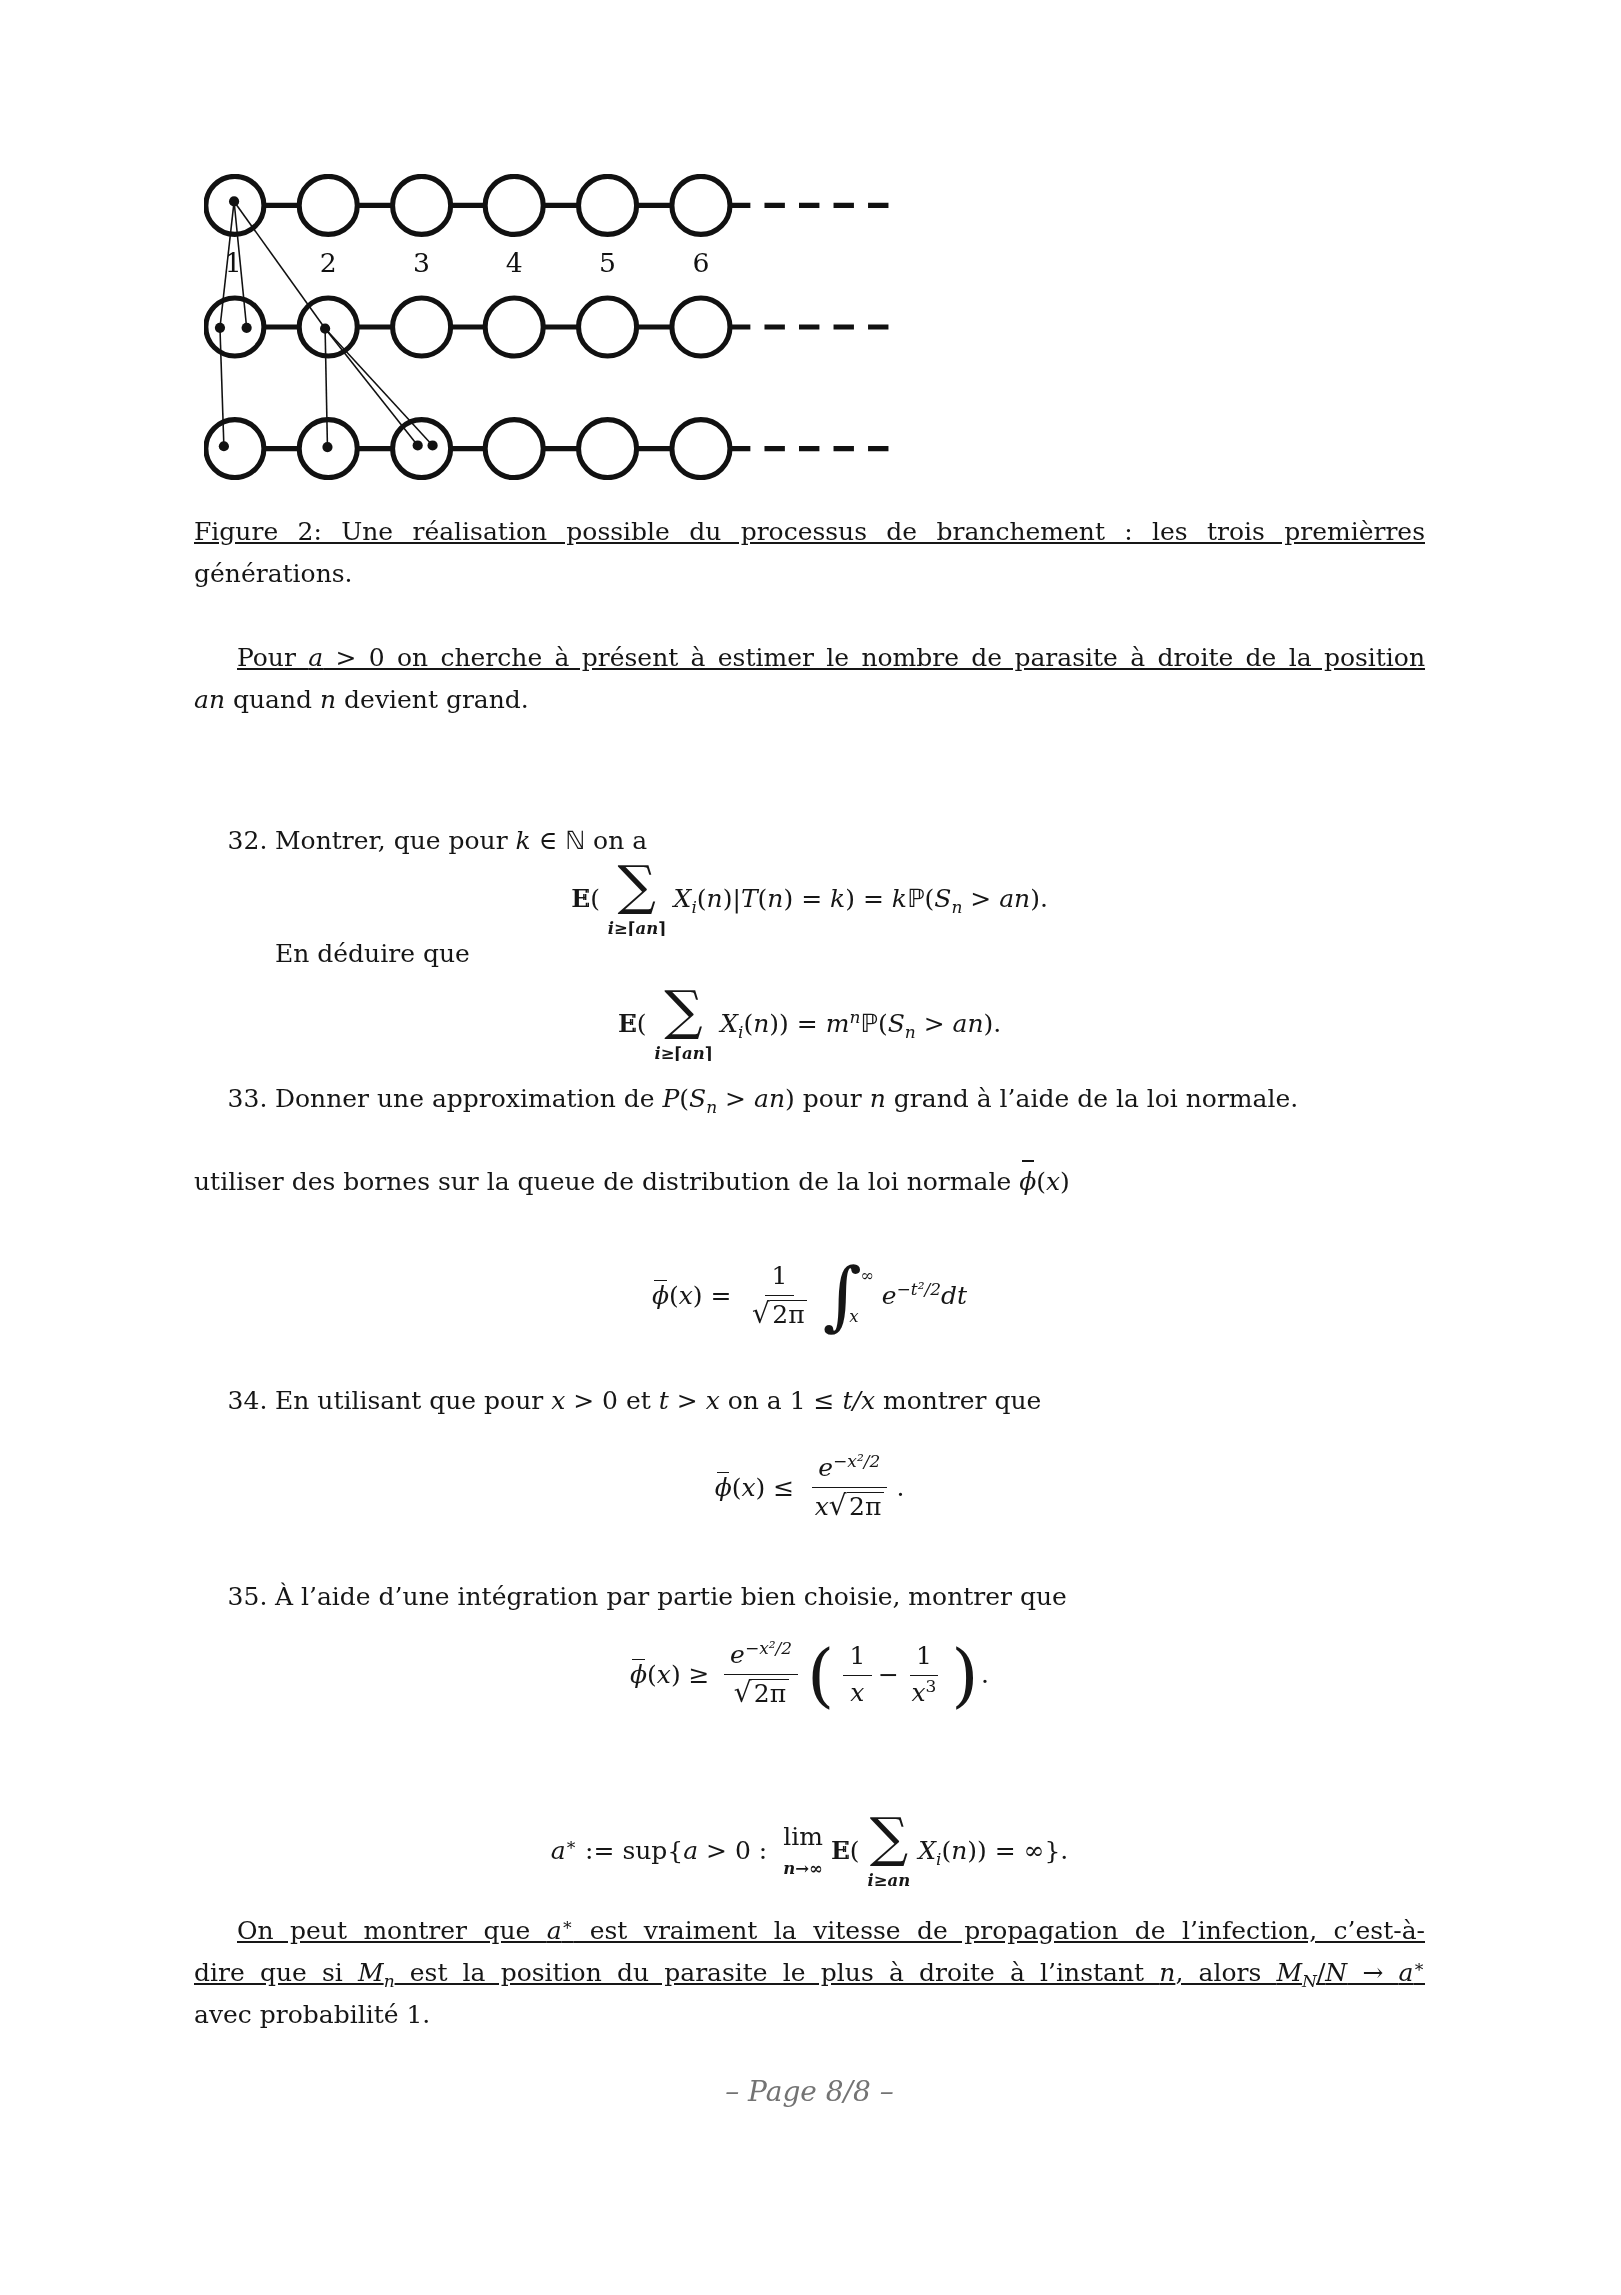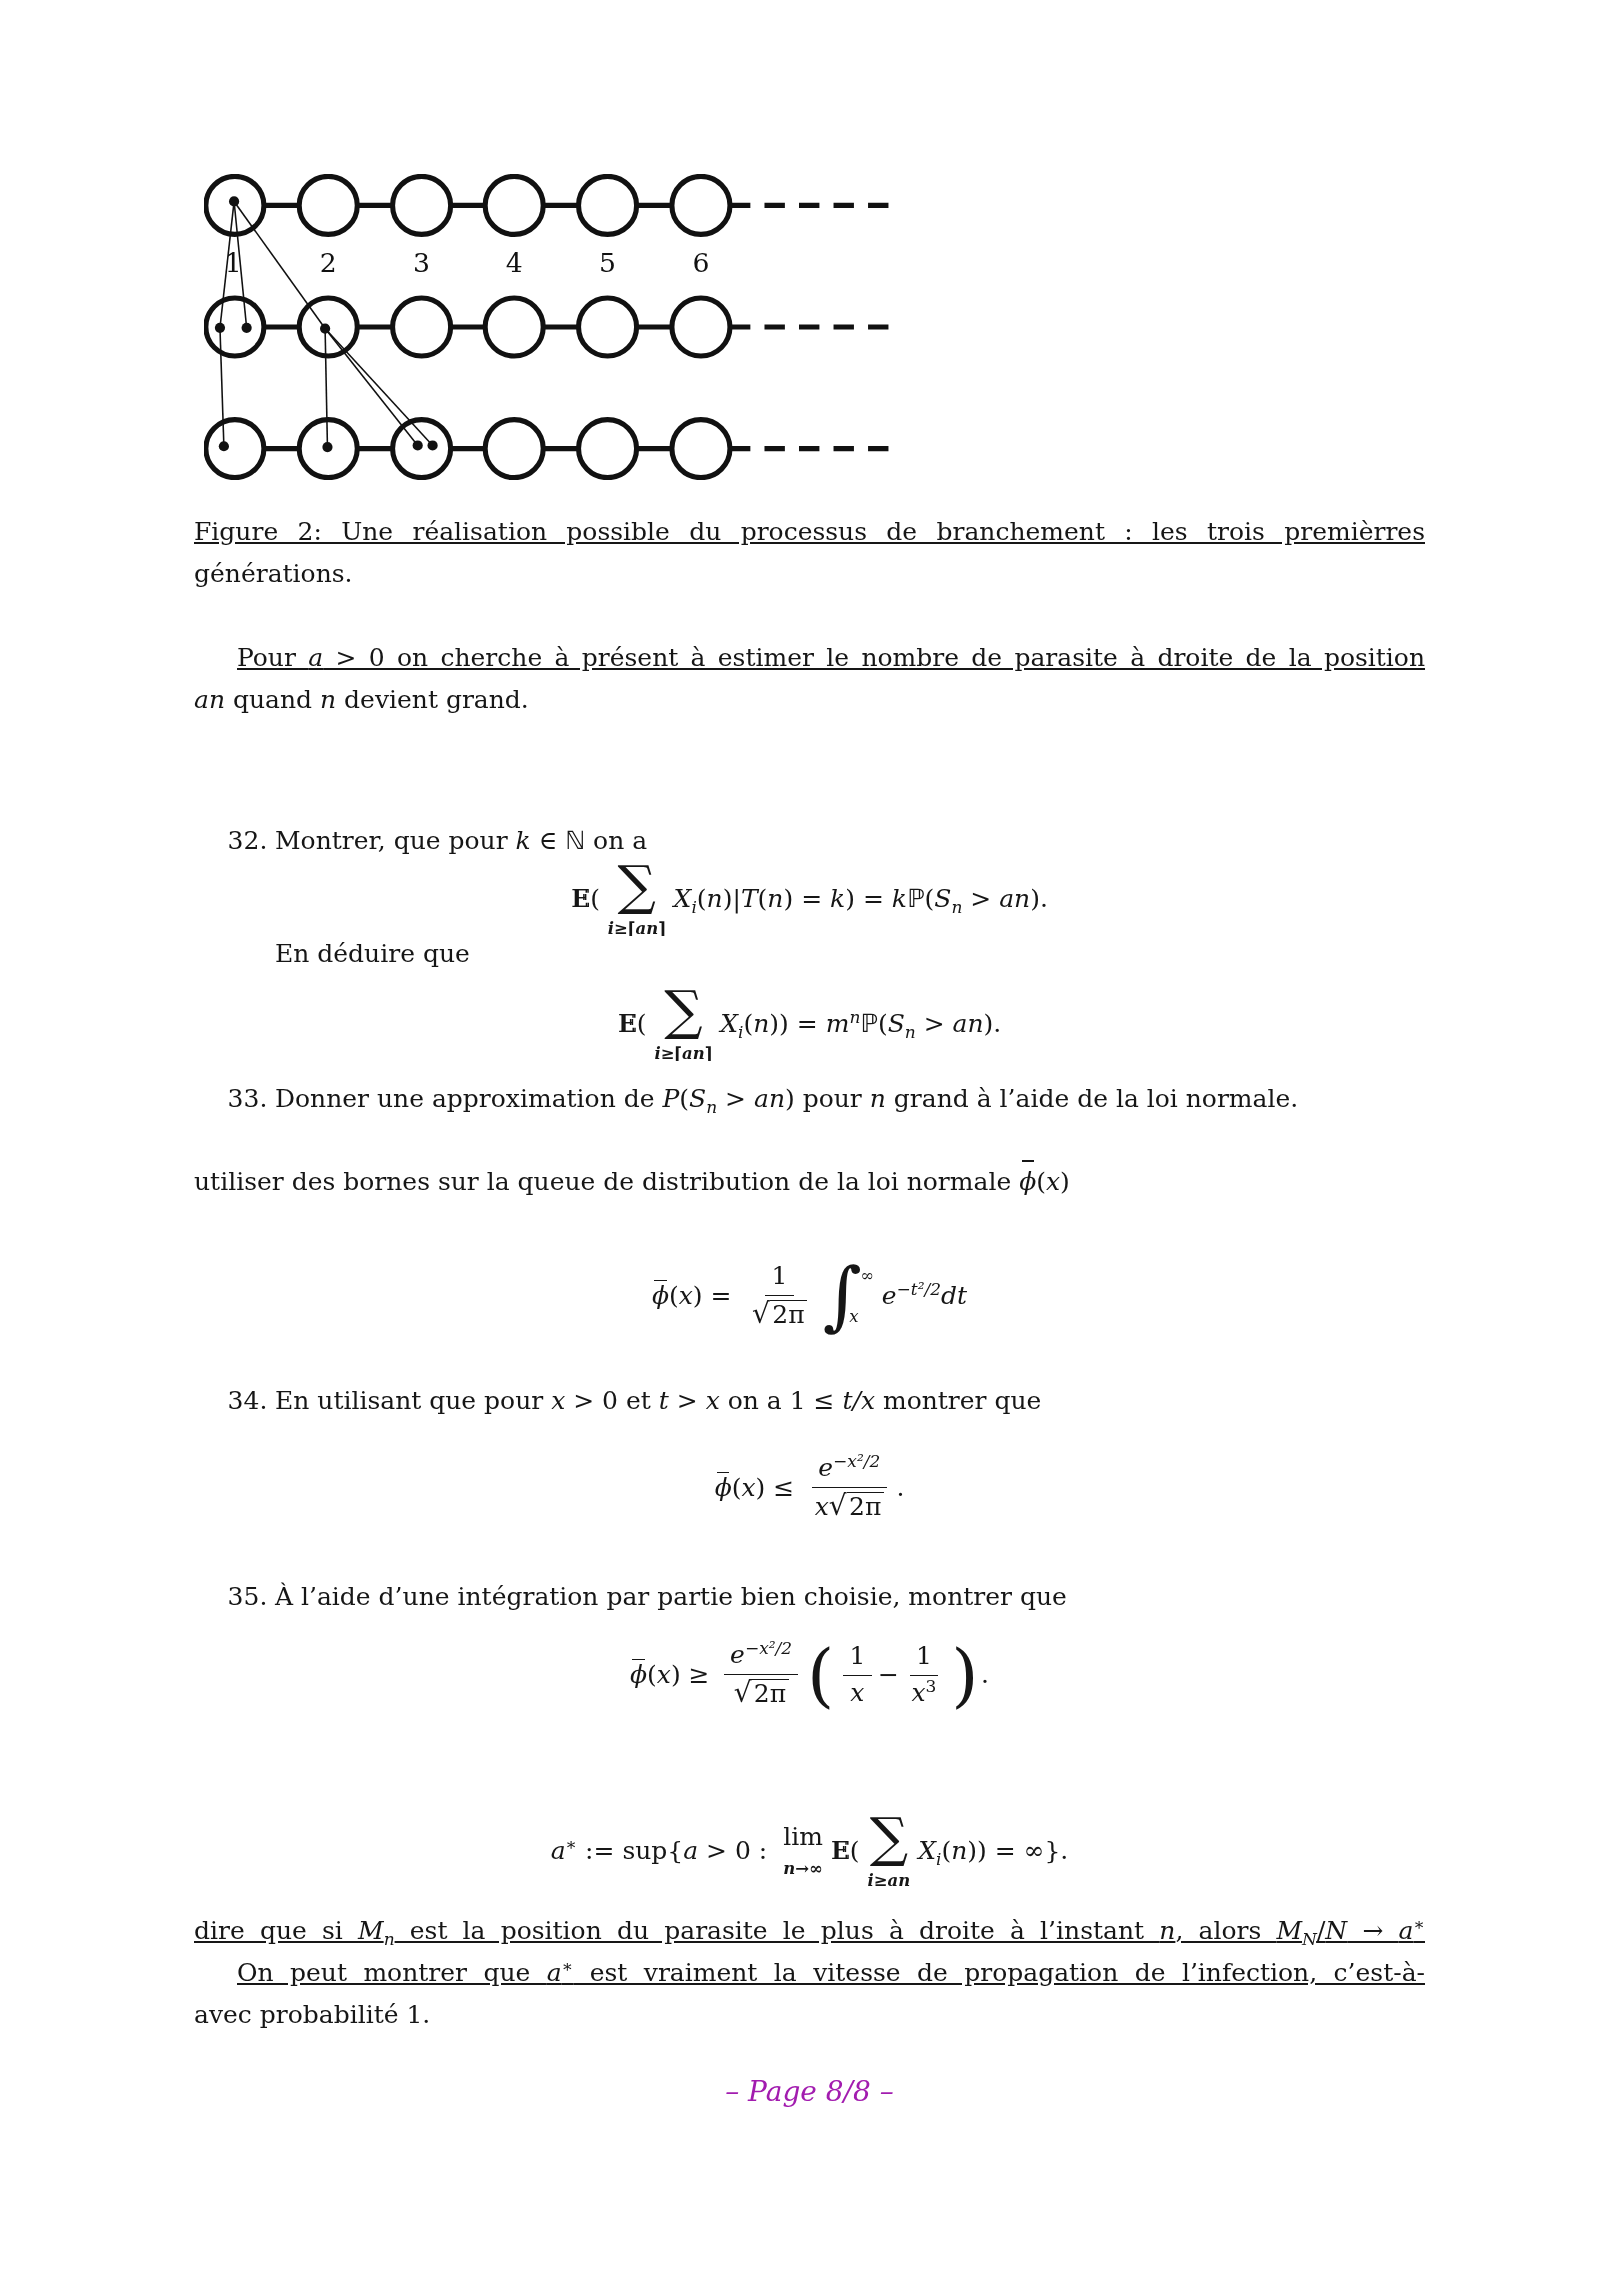--- a/index.html
+++ b/index.html
@@ -35,21 +35,21 @@
   .den{padding:3.9px 6.3px 0;white-space:pre;}
   .sqrt{white-space:pre;display:inline-flex;align-items:flex-start;}
   .rad{font-size:112%;line-height:1;}
   .arg{border-top:1.9px solid currentColor;padding:0.8px 2.4px 0;}
   .int{display:inline-flex;align-items:center;margin:0 7.9px 0 3.1px;}
   .isym{font-size:300%;line-height:.85;font-family:"DejaVu Sans","DejaVu Serif",sans-serif;font-weight:100;}
   .ilims{display:inline-flex;flex-direction:column;align-self:stretch;font-size:66%;padding:1.6px 0 0;}
   .iu{margin-left:-1.6px;}
   .id{margin-top:auto;margin-left:-12.6px;}
   .paren{font-size:280%;font-weight:100;line-height:.8;margin:0 2.4px;font-family:"DejaVu Serif",serif;}
-  .footer{position:absolute;left:194px;width:1231px;text-align:center;font-size:28px;line-height:38px;color:#a21caf;}
+  .footer{position:absolute;left:194px;width:1231px;text-align:center;font-size:28px;line-height:38px;color:#737373;}
   svg .lbl{font-family:"DejaVu Serif","Liberation Serif",serif;font-size:34px;fill:#111;}
 </style>
 </head>
 <body>
 
 <div class="page">
 
   <svg class="abs" style="left:204px;top:174px;font-size:32px" width="691" height="306" viewBox="0 0 880 390">
     <g stroke="#111" stroke-width="6.5" fill="none">
 
@@ -218,21 +218,21 @@
       </span>
       <span class="run"><span class="dbs">E</span><span>(</span></span>
       <span class="bigop">
         <span class="osym">∑</span>
         <span class="under"><span class="mi">i</span><span>≥</span><span class="mi">an</span></span>
       </span>
       <span class="run"><span class="mi">X</span><sub class="mi">i</sub><span>(</span><span class="mi">n</span><span>)) = ∞}.</span></span>
     </div>
 
   <div class="abs textcol" style="top:1910px">
+    <div class="jline indent"><span>On peut montrer que </span><span class="mi">a</span><sup>∗</sup><span> est vraiment la vitesse de propagation de l’infection, c’est-à-</span></div>
     <div class="jline"><span>dire que si </span><span class="mi">M</span><sub class="mi">n</sub><span> est la position du parasite le plus à droite à l’instant </span><span class="mi">n</span><span>, alors </span><span class="mi">M</span><sub class="mi">N</sub><span>/</span><span class="mi">N</span><span> → </span><span class="mi">a</span><sup>∗</sup></div>
-    <div class="jline indent"><span>On peut montrer que </span><span class="mi">a</span><sup>∗</sup><span> est vraiment la vitesse de propagation de l’infection, c’est-à-</span></div>
     <div><span>avec probabilité 1.</span></div>
   </div>
 
   <div class="footer" style="top:2073px"><span class="mi">– Page 8/8 –</span></div>
 
 </div>
 
 
 </body></html>

